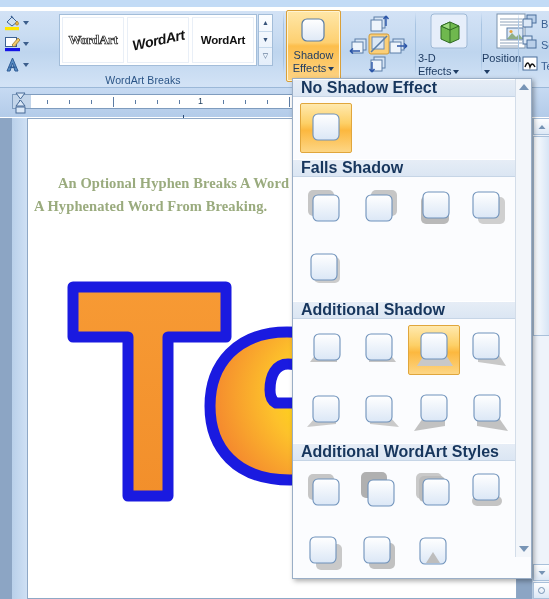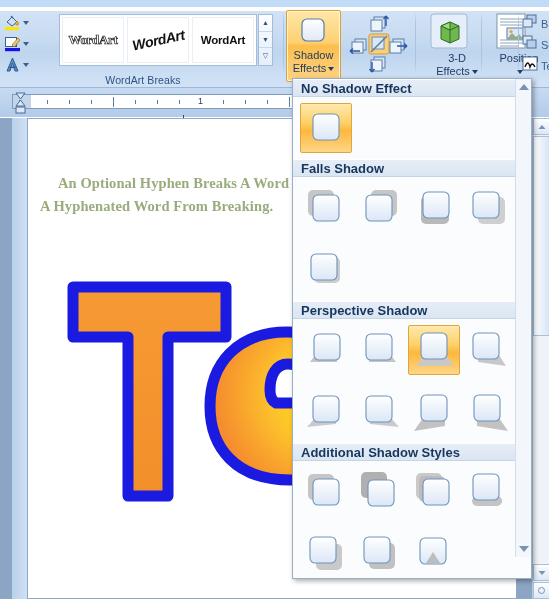--- a/index.html
+++ b/index.html
@@ -103,21 +103,21 @@
     display:inline-block;width:0;height:0;border-left:3px solid transparent;
     border-right:3px solid transparent;border-top:4px solid #1f3c63;
     margin-left:2px; vertical-align:middle;
   }
   .nudge { position:absolute; left:62px; top:3px; width:62px; height:62px; }
 
   
   #g-3d { left:418px; width:62px; }
   .cube-btn { position:absolute; left:8px; top:2px; width:46px; height:40px; }
   .btn-lbl {
-    position:absolute; left:8px; top:42px; width:100%; text-align:center;
+    position:absolute; left:0; top:42px; width:100%; text-align:left;
     font-size:11px; color:#1f3c63; line-height:12.5px;
   }
 
   
   #g-pos { left:482px; width:58px; }
 
   
   #g-arr { left:520px; width:40px; }
   .arr-item { position:absolute; left:2px; height:19px; display:flex; align-items:center; gap:3px;}
   .arr-lbl { font-size:11px; color:#3a6092; white-space:nowrap; }
@@ -155,21 +155,21 @@
     background:#ffffff; border:1px solid #8fa8c6;
     overflow:hidden;
   }
   .doc-text {
     position:absolute; left:0px; top:53px; width:490px;
     font-family:"Liberation Serif", serif; font-size:14.5px;
     color:#9aab7e; font-weight:bold; line-height:23px;
     letter-spacing:0.1px; white-space:nowrap;
   }
   .doc-text .l1 { padding-left:30px; }
-  .doc-text .l2 { padding-left:12px; }
+  .doc-text .l2 { padding-left:6px; }
 
   .wordart-art {
     position:absolute; left:12px; top:125px; width:330px; height:260px;
   }
 
   .vscroll {
     position:absolute; right:0; top:30px; width:17px; height:481px;
     background:#eef3fa; border-left:1px solid #b6c9de;
   }
   .vsc-btn {
@@ -197,21 +197,21 @@
     display:flex; align-items:center; justify-content:center;
   }
   .tri-up { width:0;height:0;border-left:5px solid transparent;border-right:5px solid transparent;border-bottom:6px solid #7794b5; }
   .tri-dn { width:0;height:0;border-left:5px solid transparent;border-right:5px solid transparent;border-top:6px solid #7794b5; }
 
   .menu-body { position:absolute; left:0; top:0; width:224px; }
   .sec-head {
     height:18px; background:linear-gradient(#e6edf6,#dbe6f3);
     border-top:1px solid #ffffff; border-bottom:1px solid #c6d5e6;
     display:flex; align-items:center; padding-left:8px;
-    font-size:13px; font-weight:bold; color:#17365d;
+    font-size:16px; font-weight:bold; color:#17365d;
   }
   .sec-grid { padding:6px 0 6px 6px; display:flex; flex-wrap:wrap; }
   .cellwrap {
     width:54px; height:52px; display:flex; align-items:center; justify-content:center;
   }
   .cellwrap.sel {
     background:linear-gradient(#ffe9ae,#fdd067 40%,#fcb83f 55%,#fdd685);
     border:1px solid #e0a63c; border-radius:2px; width:52px; height:50px;
     margin:1px;
   }
@@ -590,21 +590,21 @@
                   <linearGradient id="tg" x1="0" y1="0" x2="0" y2="1">
       <stop offset="0" stop-color="#ffffff"></stop>
                     <stop offset="1" stop-color="#dbe7f6"></stop>
     </linearGradient>
                 </defs>
                 <rect x="10" y="9" width="26" height="26" rx="5" fill="#cccccc"></rect>
                 <rect x="7" y="6" width="26" height="26" rx="5" fill="url(#tg)" stroke="#6f92bb" stroke-width="1.1"></rect>
               </svg></span>
           </div>
         </div>
-        <div class="sec-head">Perspective Shadow</div>
+        <div class="sec-head">Additional Shadow</div>
         <div class="sec-grid" style="padding: 5px 0px 5px 6px;">
           <div class="cellwrap">
             <span class="thumb"><svg width="44" height="44" viewBox="0 0 44 44">
     <defs>
                   <linearGradient id="tg" x1="0" y1="0" x2="0" y2="1">
       <stop offset="0" stop-color="#ffffff"></stop>
                     <stop offset="1" stop-color="#dbe7f6"></stop>
     </linearGradient>
                 </defs>
                 <path d="M6 34 L12 26 L33 26 L33 34 Z" fill="#c5c5c5"></path>
@@ -691,21 +691,21 @@
                   <linearGradient id="tg" x1="0" y1="0" x2="0" y2="1">
       <stop offset="0" stop-color="#ffffff"></stop>
                     <stop offset="1" stop-color="#dbe7f6"></stop>
     </linearGradient>
                 </defs>
                 <path d="M42 41 L33 28 L11 28 L11 36 Z" fill="#c2c2c2"></path>
                 <rect x="8" y="5" width="26" height="26" rx="5" fill="url(#tg)" stroke="#6f92bb" stroke-width="1.1"></rect>
               </svg></span>
           </div>
         </div>
-        <div class="sec-head">Additional Shadow Styles</div>
+        <div class="sec-head">Additional WordArt Styles</div>
         <div class="sec-grid" style="padding: 5px 0px 5px 6px;">
           <div class="cellwrap">
             <span class="thumb"><svg width="44" height="44" viewBox="0 0 44 44">
     <defs>
                   <linearGradient id="tg" x1="0" y1="0" x2="0" y2="1">
       <stop offset="0" stop-color="#ffffff"></stop>
                     <stop offset="1" stop-color="#dbe7f6"></stop>
     </linearGradient>
                 </defs>
                 <rect x="4" y="4" width="26" height="26" rx="5" fill="#c6c6c6"></rect>

